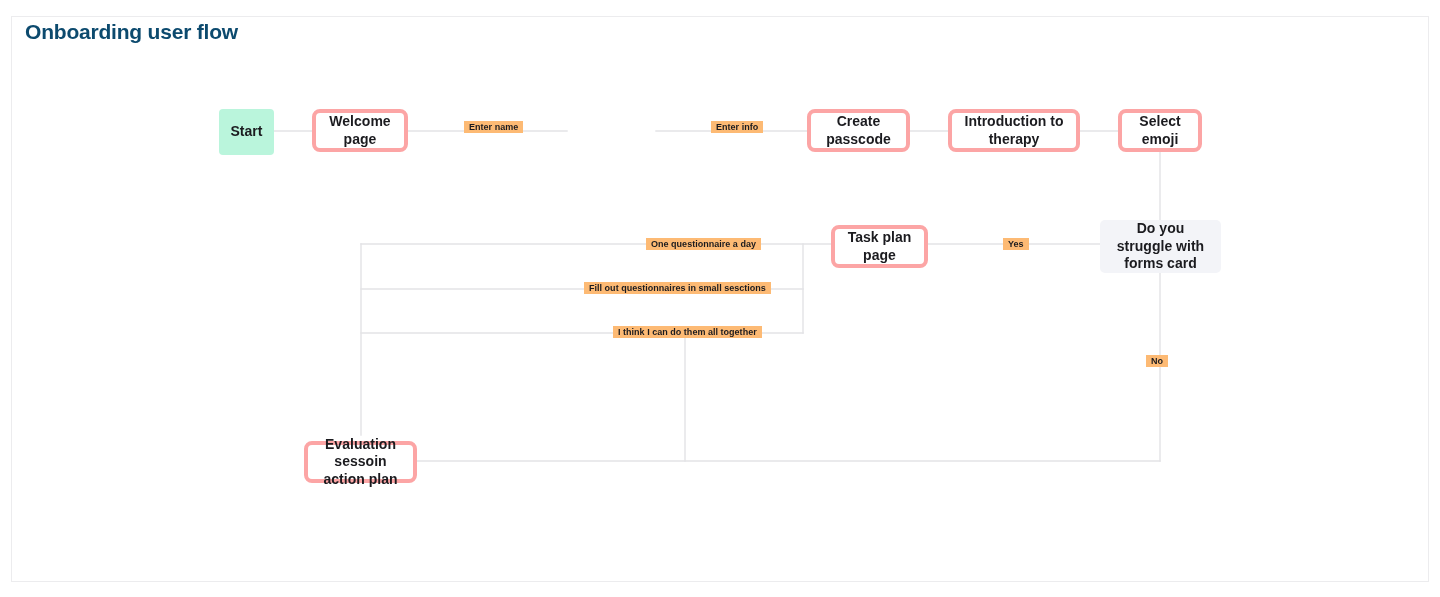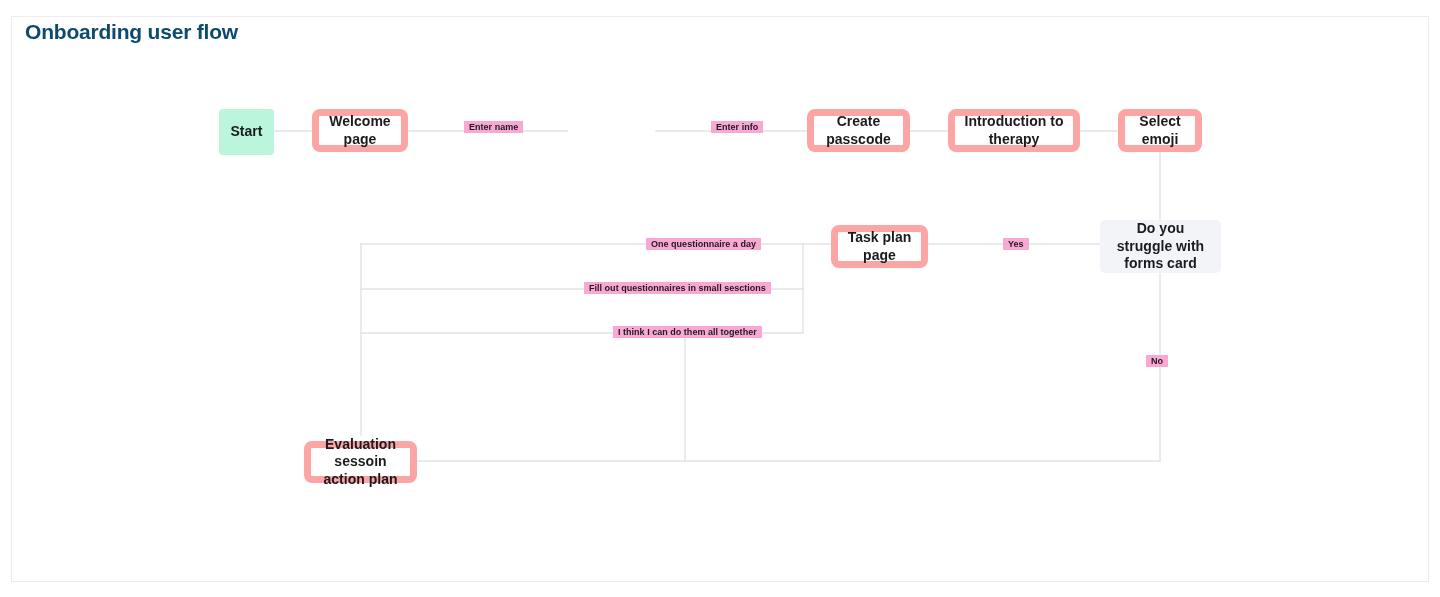--- a/index.html
+++ b/index.html
@@ -50,40 +50,40 @@
     text-align: center;
     font-size: 14px;
     font-weight: bold;
     color: #1b1b1f;
     line-height: 1.25;
     letter-spacing: 0.02px;
     padding: 2px 8px;
   }
   .node.process {
     background: #ffffff;
-    border: 7px solid #fca5a5;
+    border: 4px solid #fca5a5;
     border-radius: 8px;
   }
   .node.start {
     background: #baf5dc;
     border: none;
     border-radius: 4px;
   }
   .node.decision {
     background: #f3f4f8;
     border: none;
     border-radius: 5px;
   }
   .edge-label {
     position: absolute;
     font-size: 9px;
     font-weight: bold;
     color: #1b1b1f;
     white-space: nowrap;
-    background: #f9a8d4;
+    background: #fdba74;
     padding: 1px 5px;
     letter-spacing: 0.02px;
   }
 </style>
 </head>
 <body>
 
 <div id="canvas">
 
   <div id="frame"></div>

